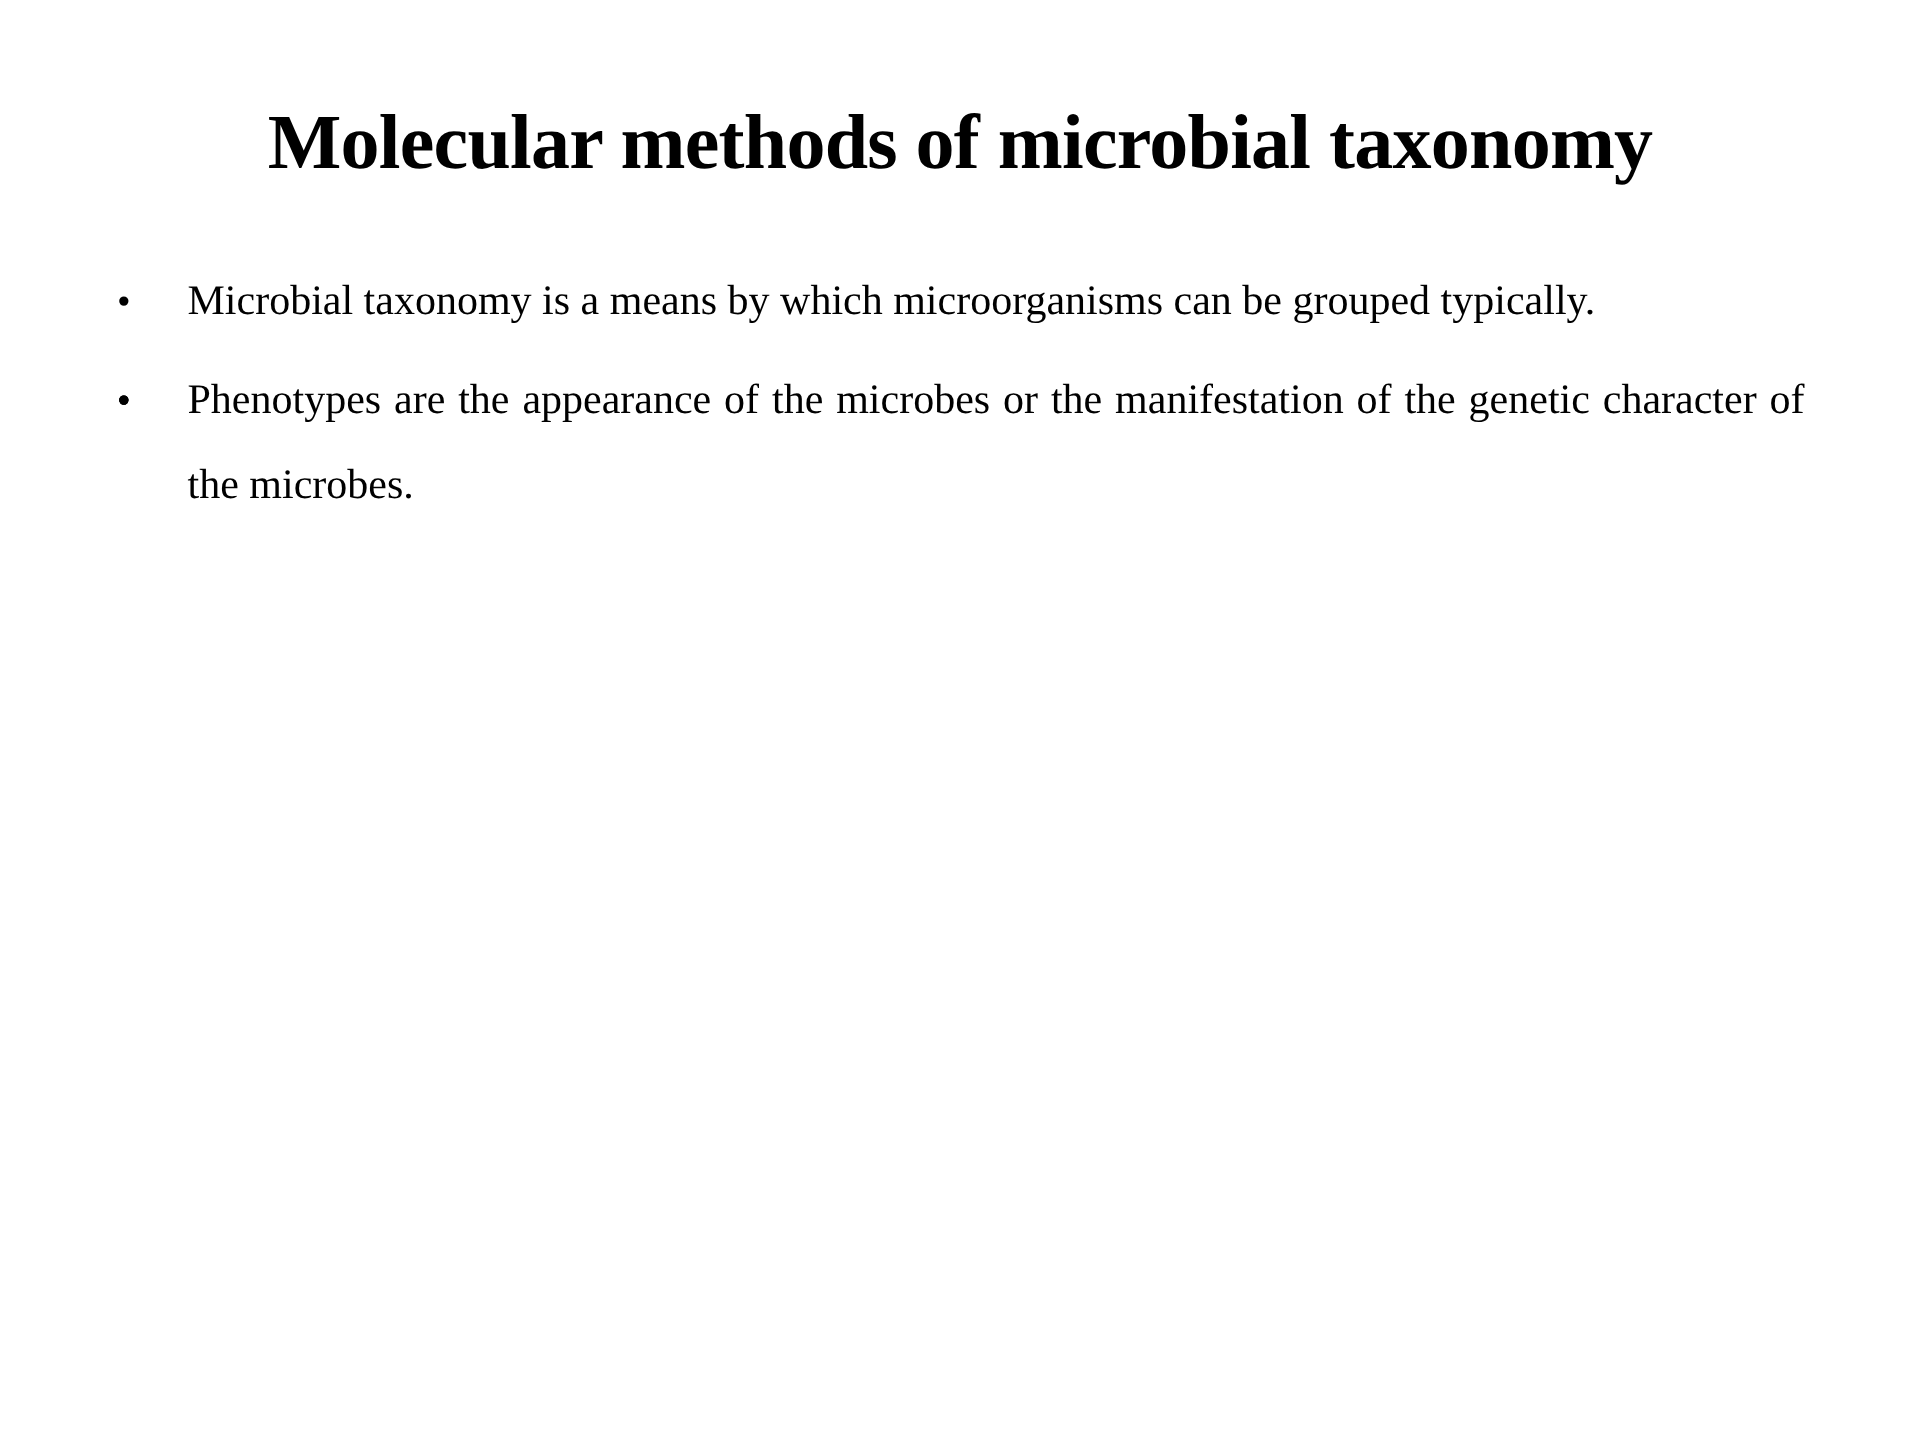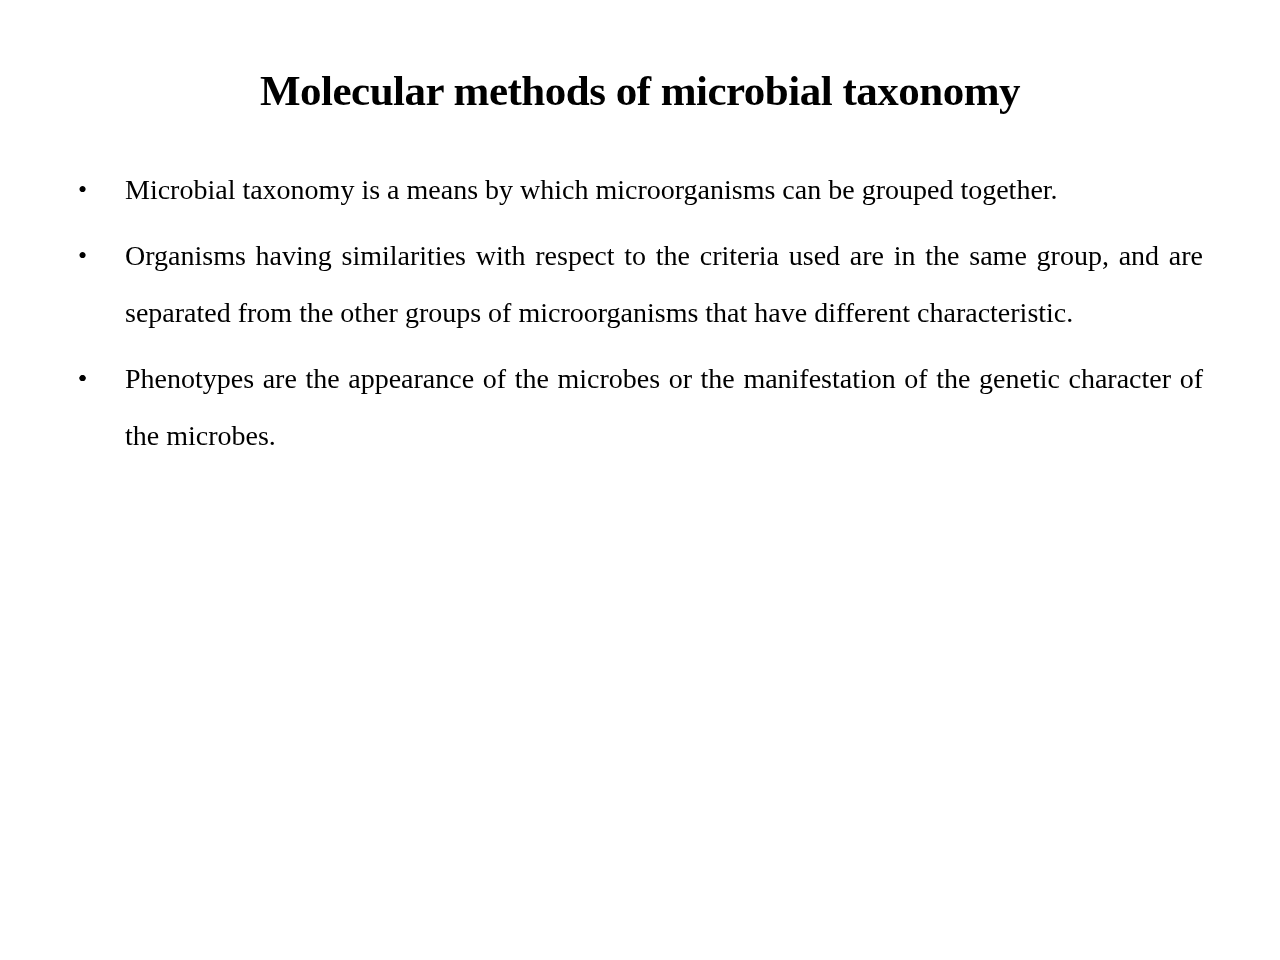--- a/index.html
+++ b/index.html
@@ -19,21 +19,21 @@
     height: 960px;
     background: #ffffff;
   }
 
   .slide-title {
     margin: 66px auto 16px auto;
     width: 1225px;
     text-align: center;
     font-family: "Liberation Serif", "DejaVu Serif", serif;
     font-weight: 700;
-    font-size: 43px;
+    font-size: 52px;
     line-height: 1.15;
     letter-spacing: -0.5px;
     color: #000000;
     white-space: nowrap;
   }
 
   .bullet-list {
     list-style: none;
     margin: 46px 0 0 78px;
     width: 1125px;
@@ -64,26 +64,25 @@
 <body>
 
 <div class="slide">
 
   <h1 class="slide-title">Molecular methods of microbial taxonomy</h1>
 
   <ul class="bullet-list">
 
     <li class="bullet-item">
       <span class="bullet-marker">•</span>
-      <span>Microbial taxonomy is a means by which microorganisms can be grouped together.</span>
+      <span>Microbial taxonomy is a means by which microorganisms can be grouped typically.</span>
     </li>
 
     <li class="bullet-item">
       <span class="bullet-marker">•</span>
-      <span>Organisms having similarities with respect to the criteria used are in the same group, and are separated from the other groups of microorganisms that have different characteristic.</span>
     </li>
 
     <li class="bullet-item">
       <span class="bullet-marker">•</span>
     </li>
 
     <li class="bullet-item">
       <span class="bullet-marker">•</span>
       <span>Phenotypes are the appearance of the microbes or the manifestation of the genetic character of the microbes.</span>
     </li>

